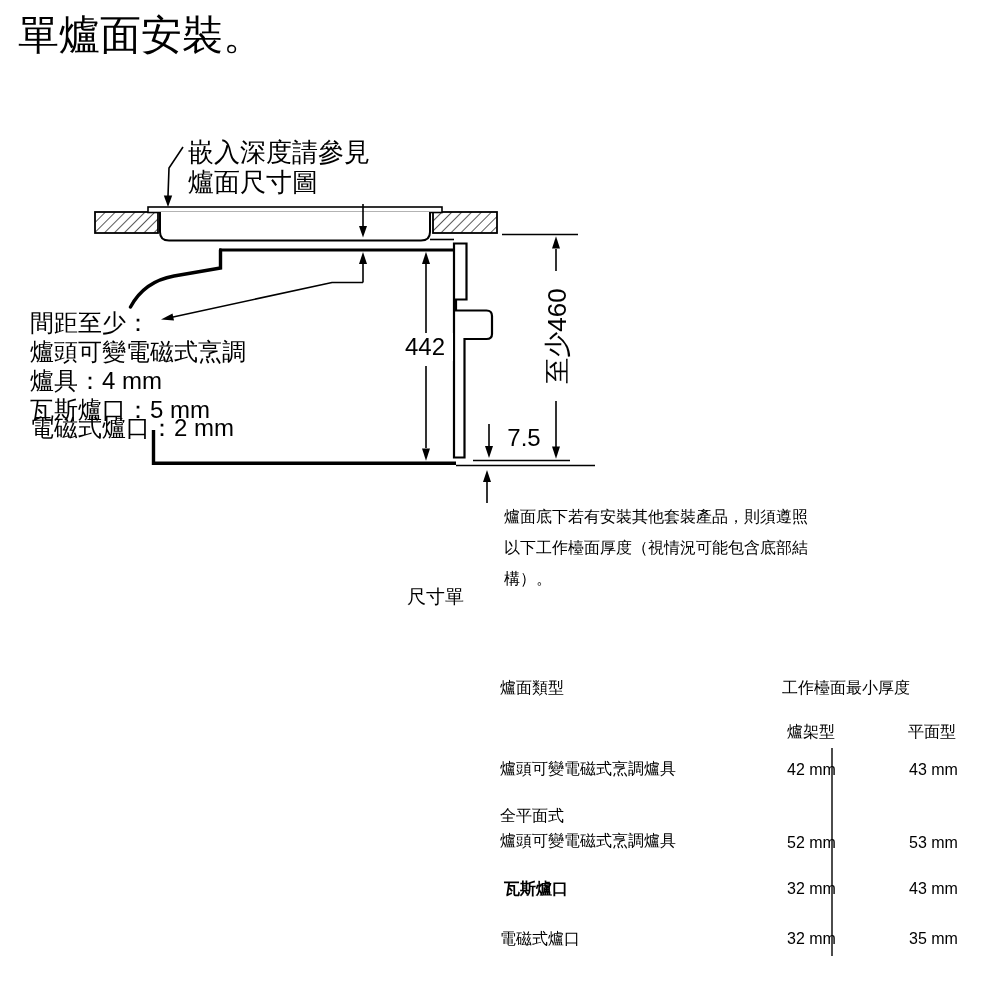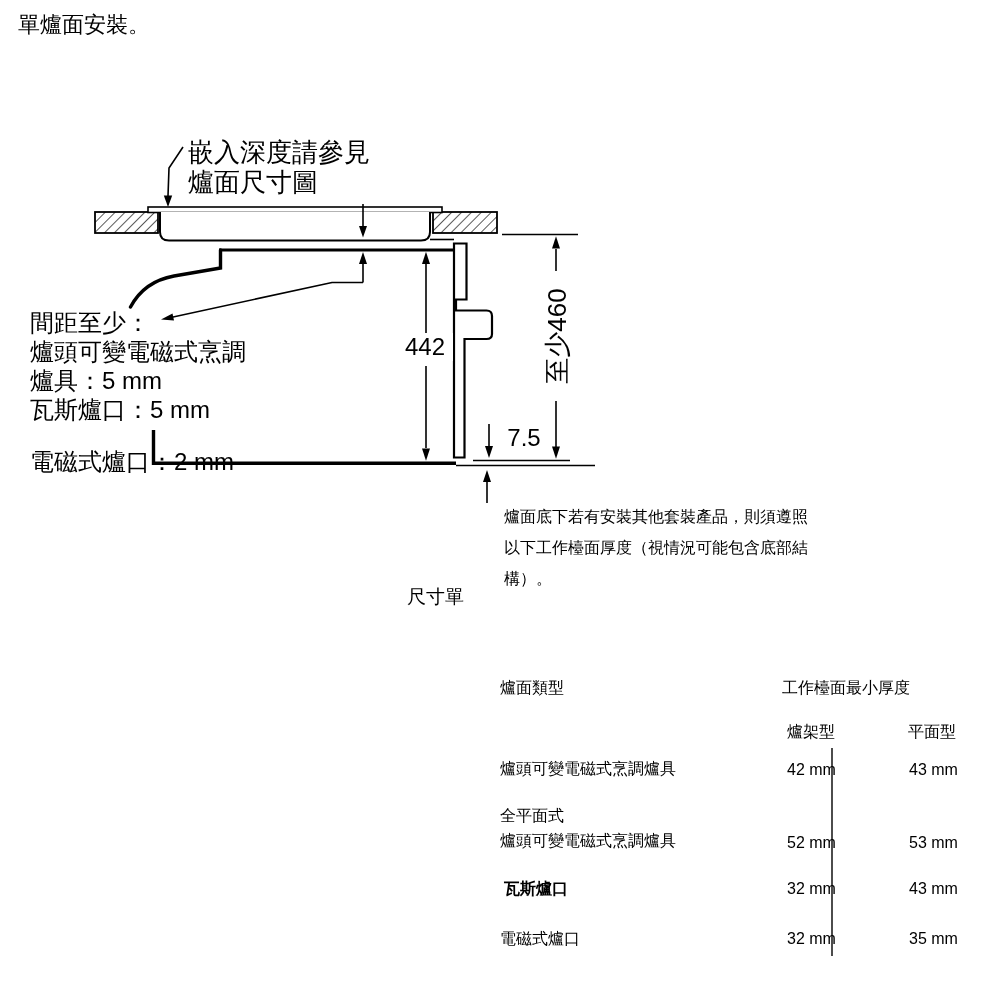--- a/index.html
+++ b/index.html
@@ -2,21 +2,21 @@
 <html><head>
 <meta charset="utf-8">
 <style>
   html,body{margin:0;padding:0;}
   body{
     width:1000px;height:1000px;position:relative;background:#ffffff;
     font-family:"Liberation Sans","DejaVu Sans",sans-serif;color:#000;
     overflow:hidden;
   }
   .txt{position:absolute;white-space:nowrap;line-height:1.15;}
-  .t30{font-size:22px;}
+  .t30{font-size:41px;}
   .t28{font-size:26px;}
   .t27{font-size:19px;}
   .t24{font-size:24px;}
   .t23{font-size:16px;}
   .dim{font-size:24px;background:#ffffff;text-align:center;}
   svg{position:absolute;left:0;top:0;}
 </style>
 </head>
 <body>
 
@@ -86,23 +86,23 @@
   <line x1="832" y1="748" x2="832" y2="956" stroke="#000" stroke-width="1.4"></line>
 </svg>
 
 <div class="txt t30" style="left:18px;top:12px;">單爐面安裝。</div>
 
 <div class="txt t28" style="left:188px;top:138px;">嵌入深度請參見</div>
 <div class="txt t28" style="left:188px;top:168px;">爐面尺寸圖</div>
 
 <div class="txt t24" style="left:30px;top:309px;">間距至少：</div>
 <div class="txt t24" style="left:30px;top:338px;">爐頭可變電磁式烹調</div>
-<div class="txt t24" style="left:30px;top:367px;">爐具：5 mm</div>
+<div class="txt t24" style="left:30px;top:367px;">爐具：4 mm</div>
 <div class="txt t24" style="left:30px;top:396px;">瓦斯爐口：5 mm</div>
-<div class="txt t24" style="left:30px;top:448px;">電磁式爐口：2 mm</div>
+<div class="txt t24" style="left:30px;top:414px;">電磁式爐口：2 mm</div>
 
 <div class="txt dim" style="left:397px;top:333px;width:56px;">442</div>
 
 <div class="txt" style="left:492px;top:318px;width:130px;height:36px;line-height:36px;
      font-size:26px;text-align:center;background:#ffffff;transform:rotate(-90deg);">至少460</div>
 
 <div class="txt dim" style="left:500px;top:424px;width:48px;">7.5</div>
 
 <div class="txt t23" style="left:504px;top:508px;">爐面底下若有安裝其他套裝產品，則須遵照</div>
 <div class="txt t23" style="left:504px;top:539px;">以下工作檯面厚度（視情況可能包含底部結</div>

